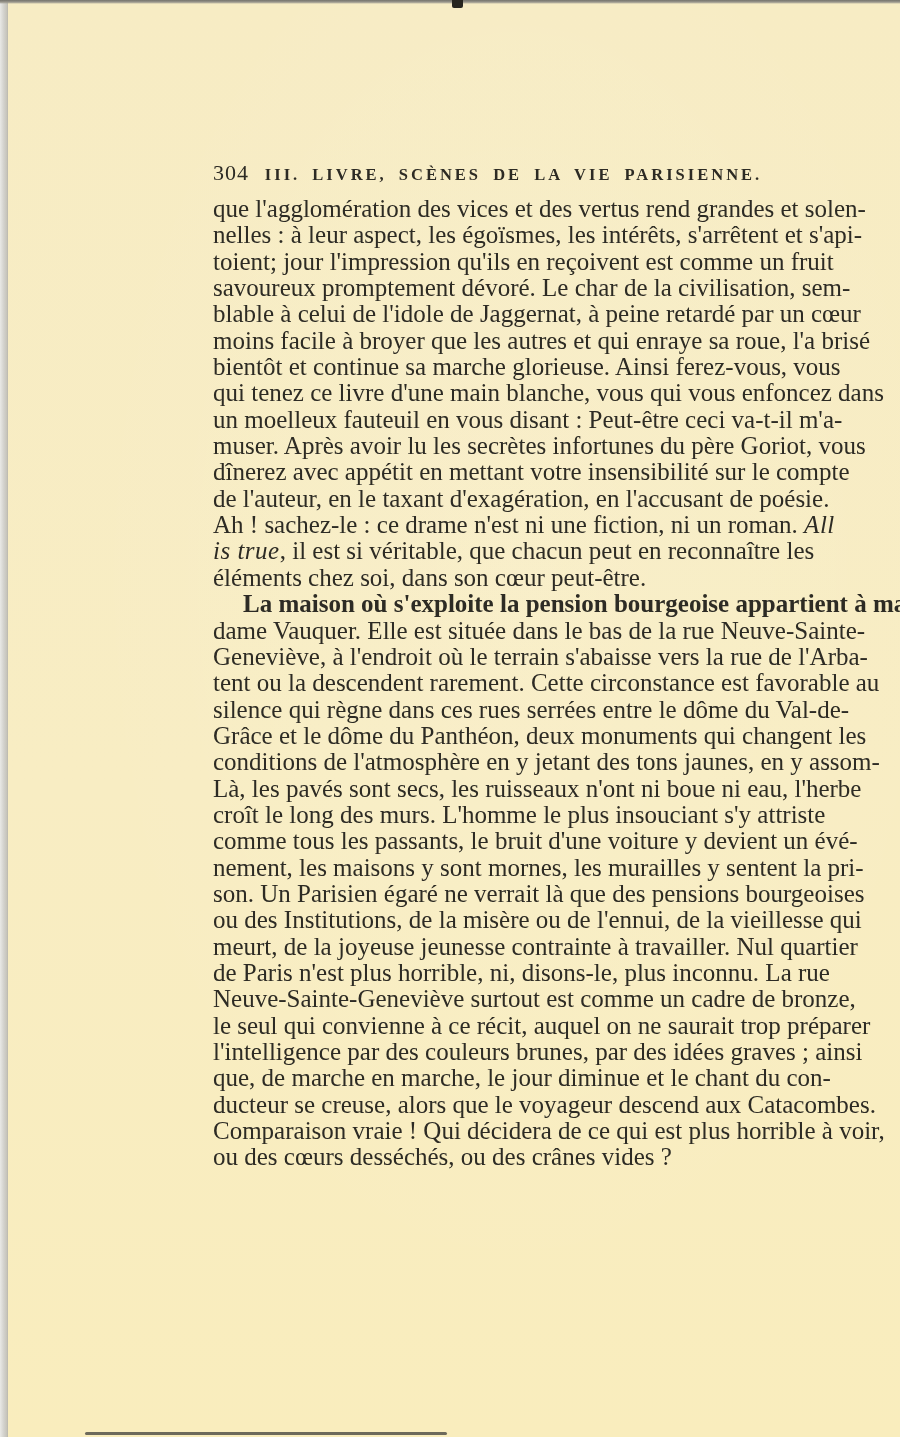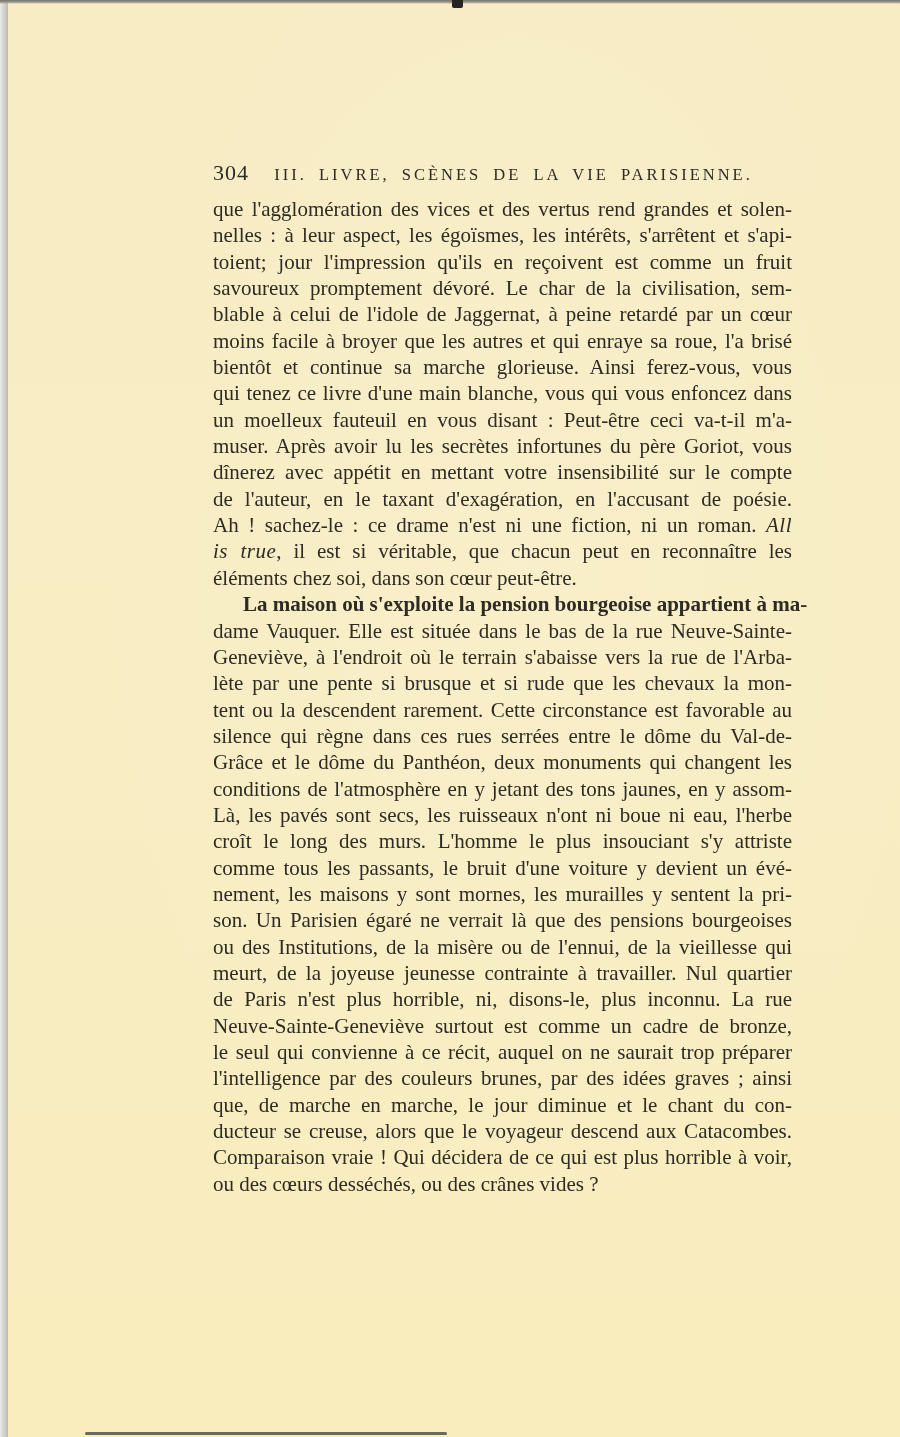--- a/index.html
+++ b/index.html
@@ -55,28 +55,28 @@
   }
   .page-number {
     font-size: 22px;
     letter-spacing: 1px;
     flex: 0 0 auto;
   }
   .running-title {
     flex: 1 1 auto;
     text-align: center;
     font-size: 16.5px;
-    font-weight: normal;
+    font-weight: bold;
     letter-spacing: 3px;
     word-spacing: 5px;
     white-space: nowrap;
     padding-right: 14px;
   }
   .body-text {
-    font-size: 21px;
+    font-size: 25px;
   }
   .paragraph { margin: 0; }
   .line {
     height: 26.35px;
     line-height: 26.35px;
     text-align: justify;
     text-align-last: justify;
     white-space: nowrap;
   }
   .line.last {
@@ -117,21 +117,20 @@
           <div class="line">dînerez avec appétit en mettant votre insensibilité sur le compte</div>
           <div class="line">de l'auteur, en le taxant d'exagération, en l'accusant de poésie.</div>
           <div class="line">Ah ! sachez-le : ce drame n'est ni une fiction, ni un roman. <i>All</i></div>
           <div class="line"><i>is true</i>, il est si véritable, que chacun peut en reconnaître les</div>
           <div class="line last">éléments chez soi, dans son cœur peut-être.</div>
         </div>
         <div class="paragraph">
           <div class="line indent">La maison où s'exploite la pension bourgeoise appartient à ma-</div>
           <div class="line">dame Vauquer. Elle est située dans le bas de la rue Neuve-Sainte-</div>
           <div class="line">Geneviève, à l'endroit où le terrain s'abaisse vers la rue de l'Arba-</div>
-          <div class="line">lète par une pente si brusque et si rude que les chevaux la mon-</div>
           <div class="line">tent ou la descendent rarement. Cette circonstance est favorable au</div>
           <div class="line">silence qui règne dans ces rues serrées entre le dôme du Val-de-</div>
           <div class="line">Grâce et le dôme du Panthéon, deux monuments qui changent les</div>
           <div class="line">conditions de l'atmosphère en y jetant des tons jaunes, en y assom-</div>
           <div class="line">Là, les pavés sont secs, les ruisseaux n'ont ni boue ni eau, l'herbe</div>
           <div class="line">croît le long des murs. L'homme le plus insouciant s'y attriste</div>
           <div class="line">comme tous les passants, le bruit d'une voiture y devient un évé-</div>
           <div class="line">nement, les maisons y sont mornes, les murailles y sentent la pri-</div>
           <div class="line">son. Un Parisien égaré ne verrait là que des pensions bourgeoises</div>
           <div class="line">ou des Institutions, de la misère ou de l'ennui, de la vieillesse qui</div>

